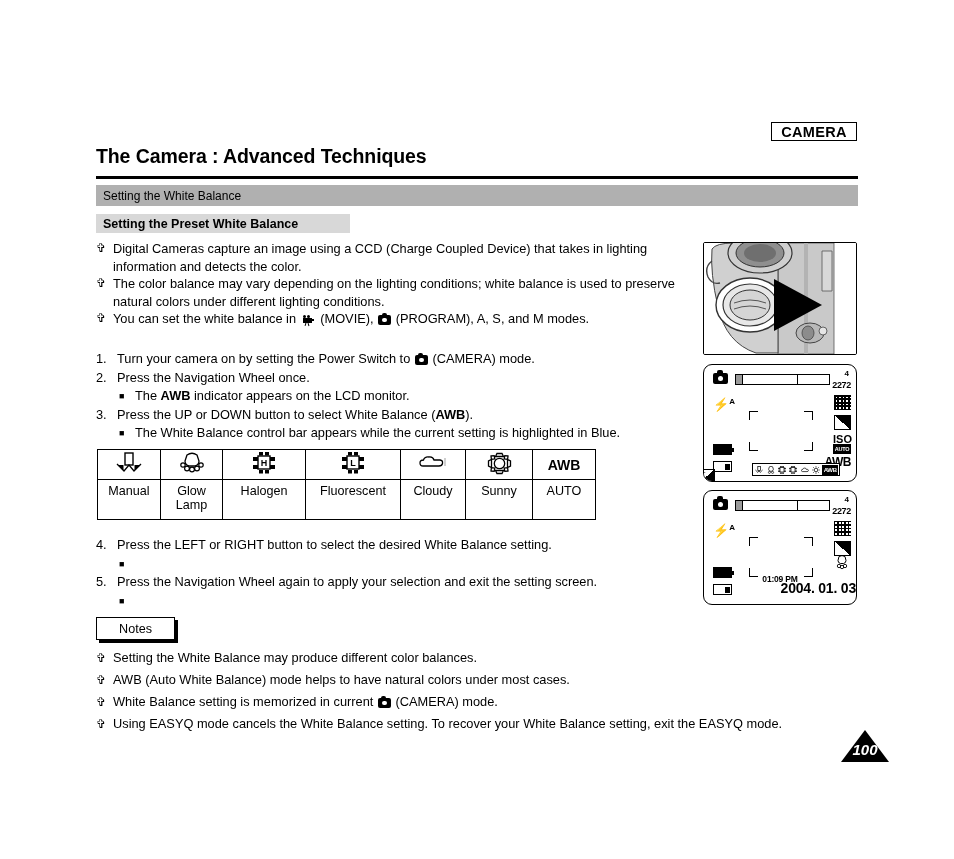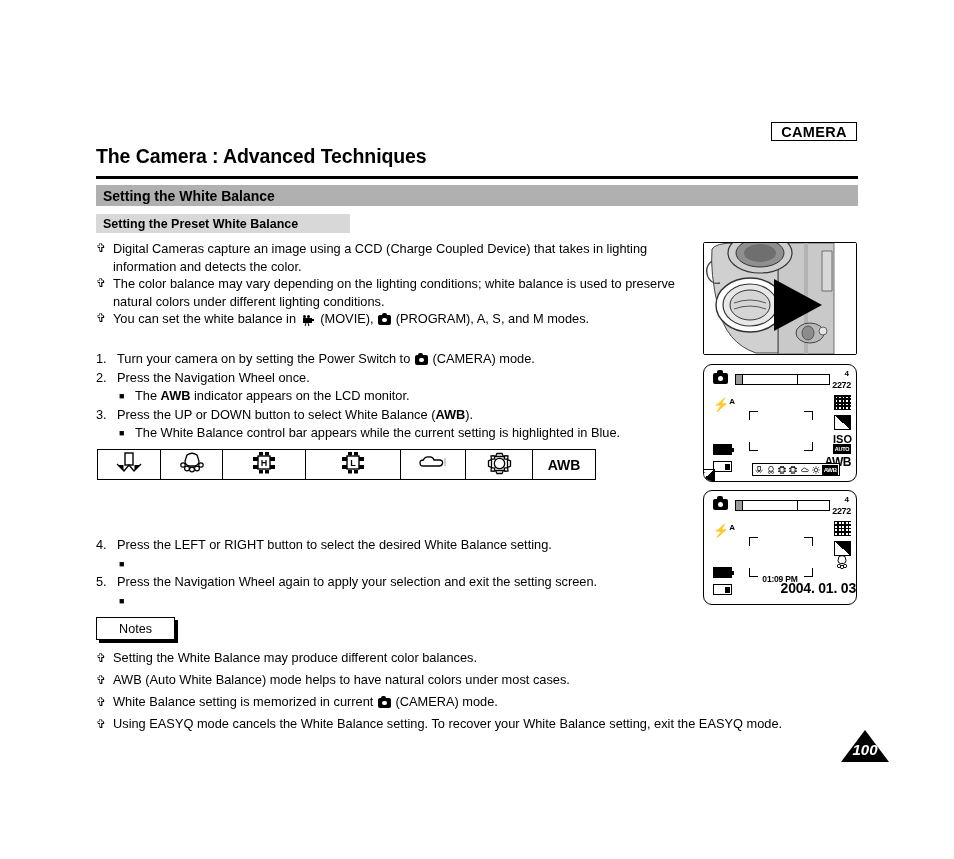--- a/index.html
+++ b/index.html
@@ -42,21 +42,21 @@
   
   #section-bar {
     position: absolute;
     left: 96px; top: 185px;
     width: 762px; height: 21px;
     background: #b0b0b0;
     display: flex; align-items: center;
   }
   #section-bar .lbl {
     margin-left: 7px;
-    font-size: 14px; font-weight: bold;
+    font-size: 12px; font-weight: normal;
   }
   #subsection-bar {
     position: absolute;
     left: 96px; top: 214px;
     width: 254px; height: 19px;
     background: #d8d8d8;
     display: flex; align-items: center;
   }
   #subsection-bar .lbl {
     margin-left: 7px;
@@ -480,20 +480,29 @@
           <path d="M23.5 9 v5 l-3 1.5 v-8 Z"></path>
           <path d="M4 4 l3.2 -0.3 l0.6 3.2 l-3.4 0.4 Z"></path>
           <path d="M21 4 l-3.2 -0.3 l-0.6 3.2 l3.4 0.4 Z"></path>
           <path d="M4 19 l3.2 0.3 l0.6 -3.2 l-3.4 -0.4 Z"></path>
           <path d="M21 19 l-3.2 0.3 l-0.6 -3.2 l3.4 -0.4 Z"></path>
         </g>
       </svg>
     </td>
     <td style="width:63px" class="awb-bold">AWB</td>
   </tr>
+  <tr class="label-row">
+    <td>Manual</td>
+    <td>Glow<br>Lamp</td>
+    <td>Halogen</td>
+    <td>Fluorescent</td>
+    <td>Cloudy</td>
+    <td>Sunny</td>
+    <td>AUTO</td>
+  </tr>
 </tbody>
   </table>
 
 <div class="bullet-list" style="left:96px; top:536px; width:620px;">
   <div class="step-row">
     <span class="step-num">4.</span>
     <span class="step-text">Press the LEFT or RIGHT button to select the desired White Balance setting.</span>
   </div>
   <div class="sub-row">
     <span class="sub-mark">■</span>

